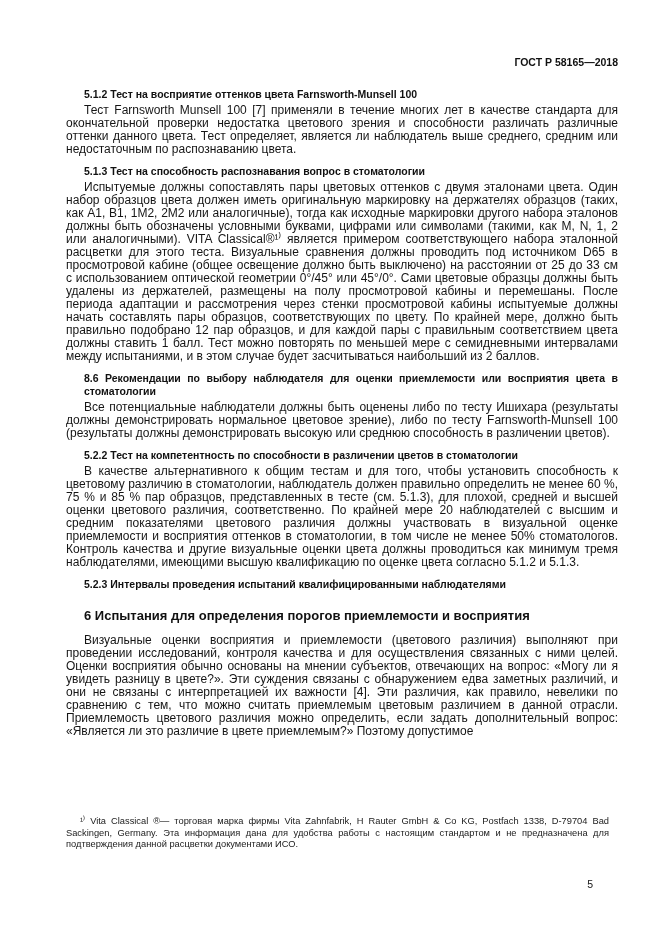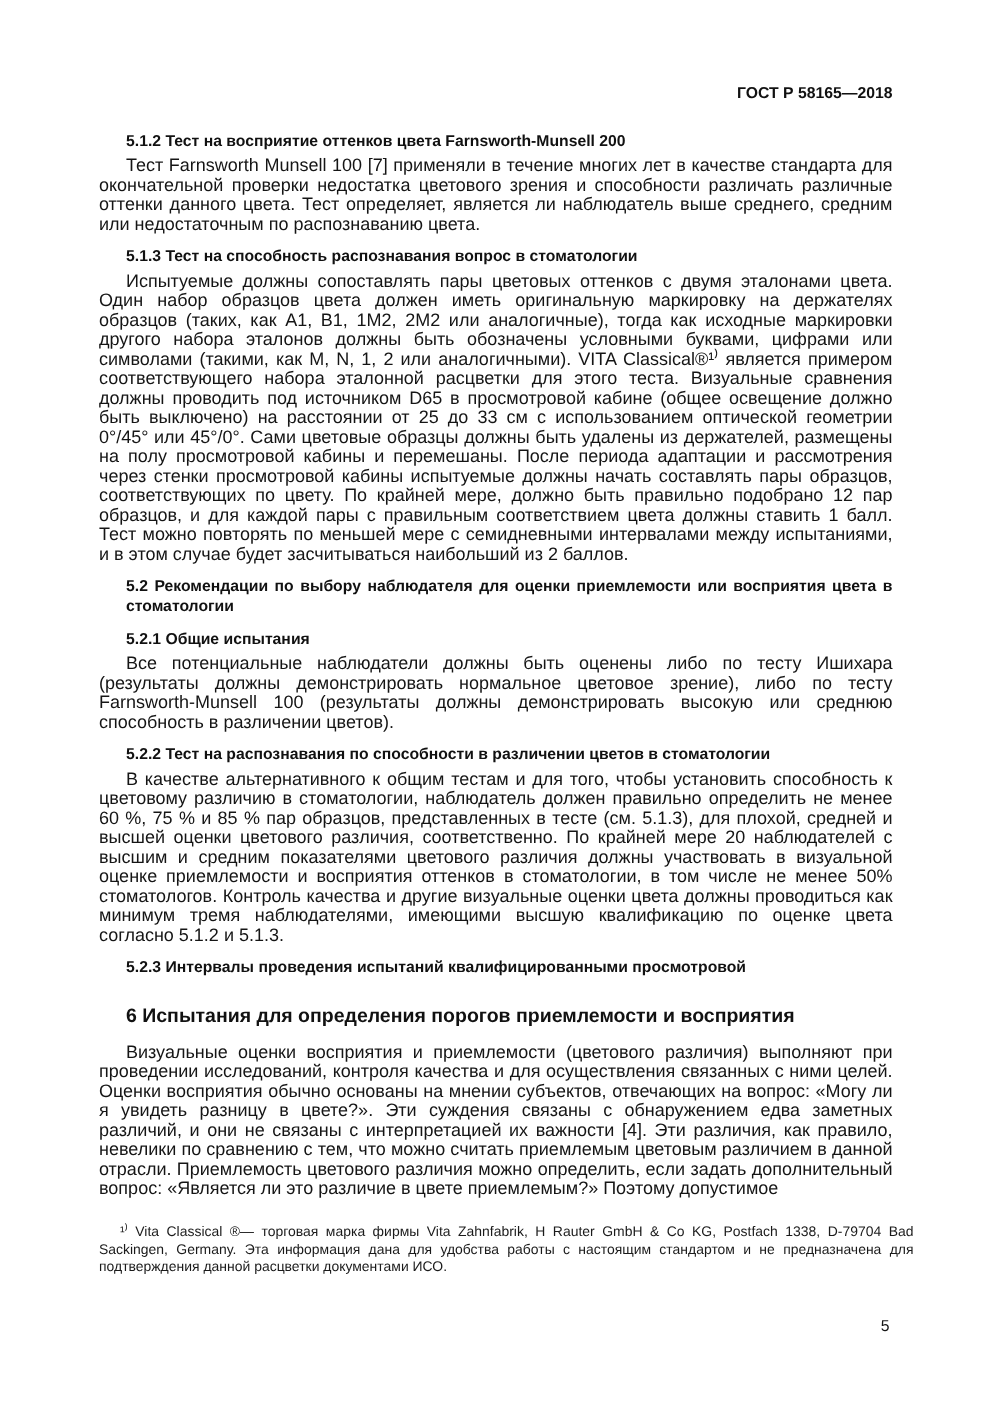--- a/index.html
+++ b/index.html
@@ -3,21 +3,21 @@
 <meta charset="utf-8">
 <style>
   * { margin:0; padding:0; box-sizing:border-box; }
   html, body { background:#ffffff; }
   .page {
     position:relative;
     width:661px; height:936px;
     background:#ffffff;
     color:#111;
     font-family:"Liberation Sans", sans-serif;
-    padding:56px 66px 0 66px;
+    padding:56px 43px 0 66px;
     overflow:hidden;
   }
   .doc-header {
     text-align:right;
     font-size:10.5px;
     font-weight:bold;
     margin-bottom:20px;
   }
   .sub-heading {
     font-size:10.5px;
@@ -63,35 +63,34 @@
 </style>
 </head>
 <body>
 
 <div class="page">
 
   <div class="doc-header">
     <span>ГОСТ Р 58165—2018</span>
   </div>
 
-  <h4 class="sub-heading">5.1.2 Тест на восприятие оттенков цвета Farnsworth-Munsell 200</h4>
+  <h4 class="sub-heading">5.1.2 Тест на восприятие оттенков цвета Farnsworth-Munsell 100</h4>
   <p class="para">Тест Farnsworth Munsell 100 [7] применяли в течение многих лет в качестве стандарта для окончательной проверки недостатка цветового зрения и способности различать различные оттенки данного цвета. Тест определяет, является ли наблюдатель выше среднего, средним или недостаточным по распознаванию цвета.</p>
 
   <h4 class="sub-heading">5.1.3 Тест на способность распознавания вопрос в стоматологии</h4>
   <p class="para">Испытуемые должны сопоставлять пары цветовых оттенков с двумя эталонами цвета. Один набор образцов цвета должен иметь оригинальную маркировку на держателях образцов (таких, как А1, В1, 1М2, 2М2 или аналогичные), тогда как исходные маркировки другого набора эталонов должны быть обозначены условными буквами, цифрами или символами (такими, как М, N, 1, 2 или аналогичными). VITA Classical®¹⁾ является примером соответствующего набора эталонной расцветки для этого теста. Визуальные сравнения должны проводить под источником D65 в просмотровой кабине (общее освещение должно быть выключено) на расстоянии от 25 до 33 см с использованием оптической геометрии 0°/45° или 45°/0°. Сами цветовые образцы должны быть удалены из держателей, размещены на полу просмотровой кабины и перемешаны. После периода адаптации и рассмотрения через стенки просмотровой кабины испытуемые должны начать составлять пары образцов, соответствующих по цвету. По крайней мере, должно быть правильно подобрано 12 пар образцов, и для каждой пары с правильным соответствием цвета должны ставить 1 балл. Тест можно повторять по меньшей мере с семидневными интервалами между испытаниями, и в этом случае будет засчитываться наибольший из 2 баллов.</p>
 
-  <h4 class="sub-heading">5.2 Рекомендации по выбору наблюдателя для оценки приемлемости или восприятия цвета в стоматологии</h4>
+  <h4 class="sub-heading">8.6 Рекомендации по выбору наблюдателя для оценки приемлемости или восприятия цвета в стоматологии</h4>
 
-  <h4 class="sub-heading">5.2.1 Общие испытания</h4>
   <p class="para">Все потенциальные наблюдатели должны быть оценены либо по тесту Ишихара (результаты должны демонстрировать нормальное цветовое зрение), либо по тесту Farnsworth-Munsell 100 (результаты должны демонстрировать высокую или среднюю способность в различении цветов).</p>
 
-  <h4 class="sub-heading">5.2.2 Тест на распознавания по способности в различении цветов в стоматологии</h4>
+  <h4 class="sub-heading">5.2.2 Тест на компетентность по способности в различении цветов в стоматологии</h4>
   <p class="para">В качестве альтернативного к общим тестам и для того, чтобы установить способность к цветовому различию в стоматологии, наблюдатель должен правильно определить не менее 60 %, 75 % и 85 % пар образцов, представленных в тесте (см. 5.1.3), для плохой, средней и высшей оценки цветового различия, соответственно. По крайней мере 20 наблюдателей с высшим и средним показателями цветового различия должны участвовать в визуальной оценке приемлемости и восприятия оттенков в стоматологии, в том числе не менее 50% стоматологов. Контроль качества и другие визуальные оценки цвета должны проводиться как минимум тремя наблюдателями, имеющими высшую квалификацию по оценке цвета согласно 5.1.2 и 5.1.3.</p>
 
-  <h4 class="sub-heading">5.2.3 Интервалы проведения испытаний квалифицированными просмотровой</h4>
+  <h4 class="sub-heading">5.2.3 Интервалы проведения испытаний квалифицированными наблюдателями</h4>
 
   <h3 class="chapter-heading">6 Испытания для определения порогов приемлемости и восприятия</h3>
   <p class="para">Визуальные оценки восприятия и приемлемости (цветового различия) выполняют при проведении исследований, контроля качества и для осуществления связанных с ними целей. Оценки восприятия обычно основаны на мнении субъектов, отвечающих на вопрос: «Могу ли я увидеть разницу в цвете?». Эти суждения связаны с обнаружением едва заметных различий, и они не связаны с интерпретацией их важности [4]. Эти различия, как правило, невелики по сравнению с тем, что можно считать приемлемым цветовым различием в данной отрасли. Приемлемость цветового различия можно определить, если задать дополнительный вопрос: «Является ли это различие в цвете приемлемым?» Поэтому допустимое</p>
 
   <div class="footnote">¹⁾ Vita Classical ®— торговая марка фирмы Vita Zahnfabrik, H Rauter GmbH &amp; Co KG, Postfach 1338, D-79704 Bad Sackingen, Germany. Эта информация дана для удобства работы с настоящим стандартом и не предназначена для подтверждения данной расцветки документами ИСО.</div>
 
   <div class="page-number">5</div>
 
 </div>
 

